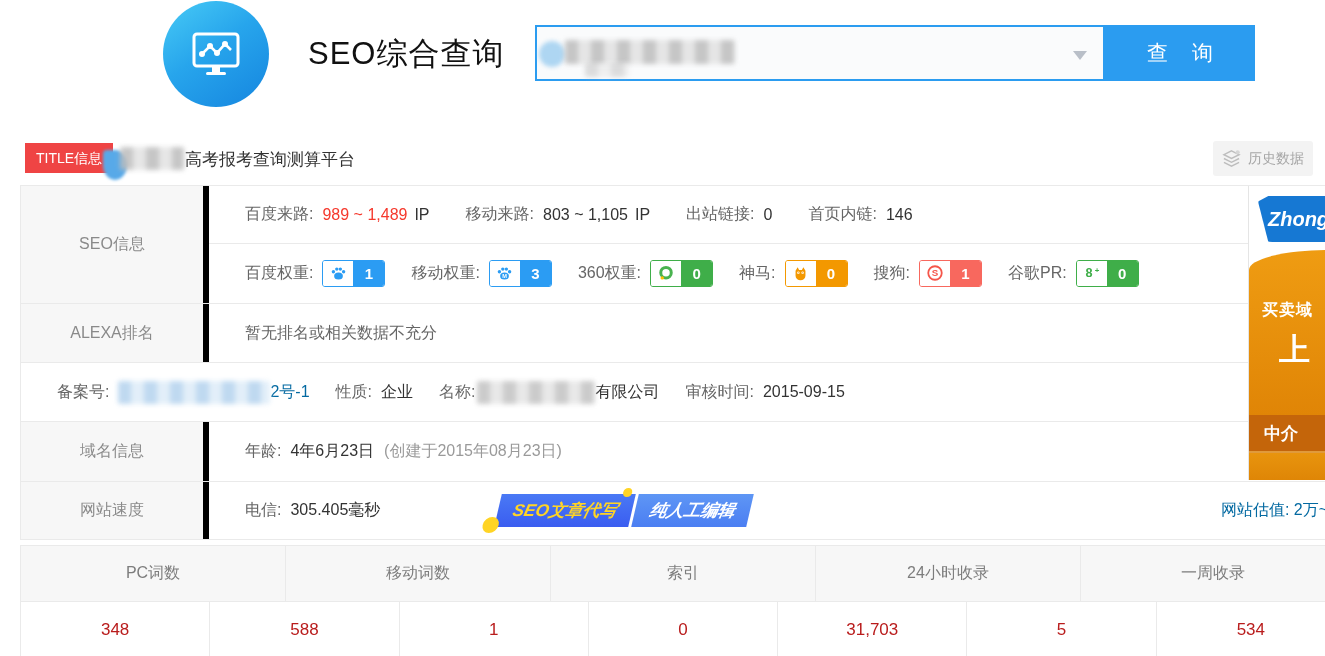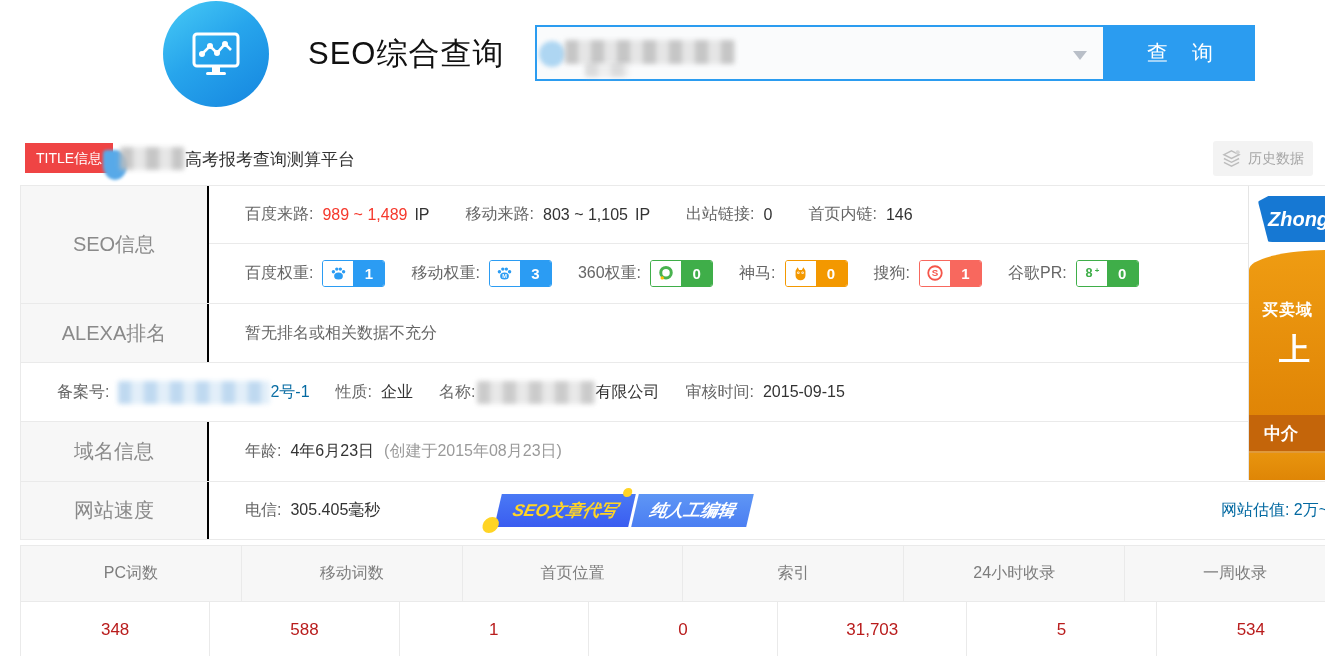--- a/index.html
+++ b/index.html
@@ -61,23 +61,23 @@
     color:#a6a6a6; font-size:14px; font-family:inherit;
   }
   
   .info-table {
     position:absolute; left:20px; top:185px; width:1326px;
     border:1px solid #eaeaea;
   }
   .irow { display:flex; border-bottom:1px solid #eaeaea; }
   .irow:last-child { border-bottom:none; }
   .ilabel {
-    width:188px; flex:none; background:#f7f7f7; border-right:2px solid #000000;
+    width:188px; flex:none; background:#f7f7f7; border-right:6px solid #000000;
     display:flex; align-items:center; justify-content:center;
-    color:#8a8a8a; font-size:20px;
+    color:#8a8a8a; font-size:16px;
   }
   .icontent { flex:1; display:flex; align-items:center; padding-left:36px; font-size:16px; }
   .sub2 { flex:1; }
   .subrow { height:58px; display:flex; align-items:center; padding-left:36px; font-size:16px; }
   .subrow:first-child { border-bottom:1px solid #eaeaea; }
   .h58 { height:58px; } .h59 { height:59px; } .h57 { height:57px; }
   .klabel { color:#666; margin-right:9px; }
   .kval { color:#333; }
   .red { color:#f5382c; }
   .gap { width:36px; flex:none; }
@@ -363,21 +363,20 @@
   <div class="strip">
     <span>中介</span>
   </div>
   <div class="tail"></div>
 </div>
 
 <div class="stats-table">
   <div class="srow head">
     <div class="scell">PC词数</div>
     <div class="scell">移动词数</div>
-    <div class="scell">首页位置</div>
     <div class="scell">索引</div>
     <div class="scell">24小时收录</div>
     <div class="scell">一周收录</div>
   </div>
   <div class="srow vals">
     <div class="scell">348</div>
     <div class="scell">588</div>
     <div class="scell">1</div>
     <div class="scell">0</div>
     <div class="scell">31,703</div>

